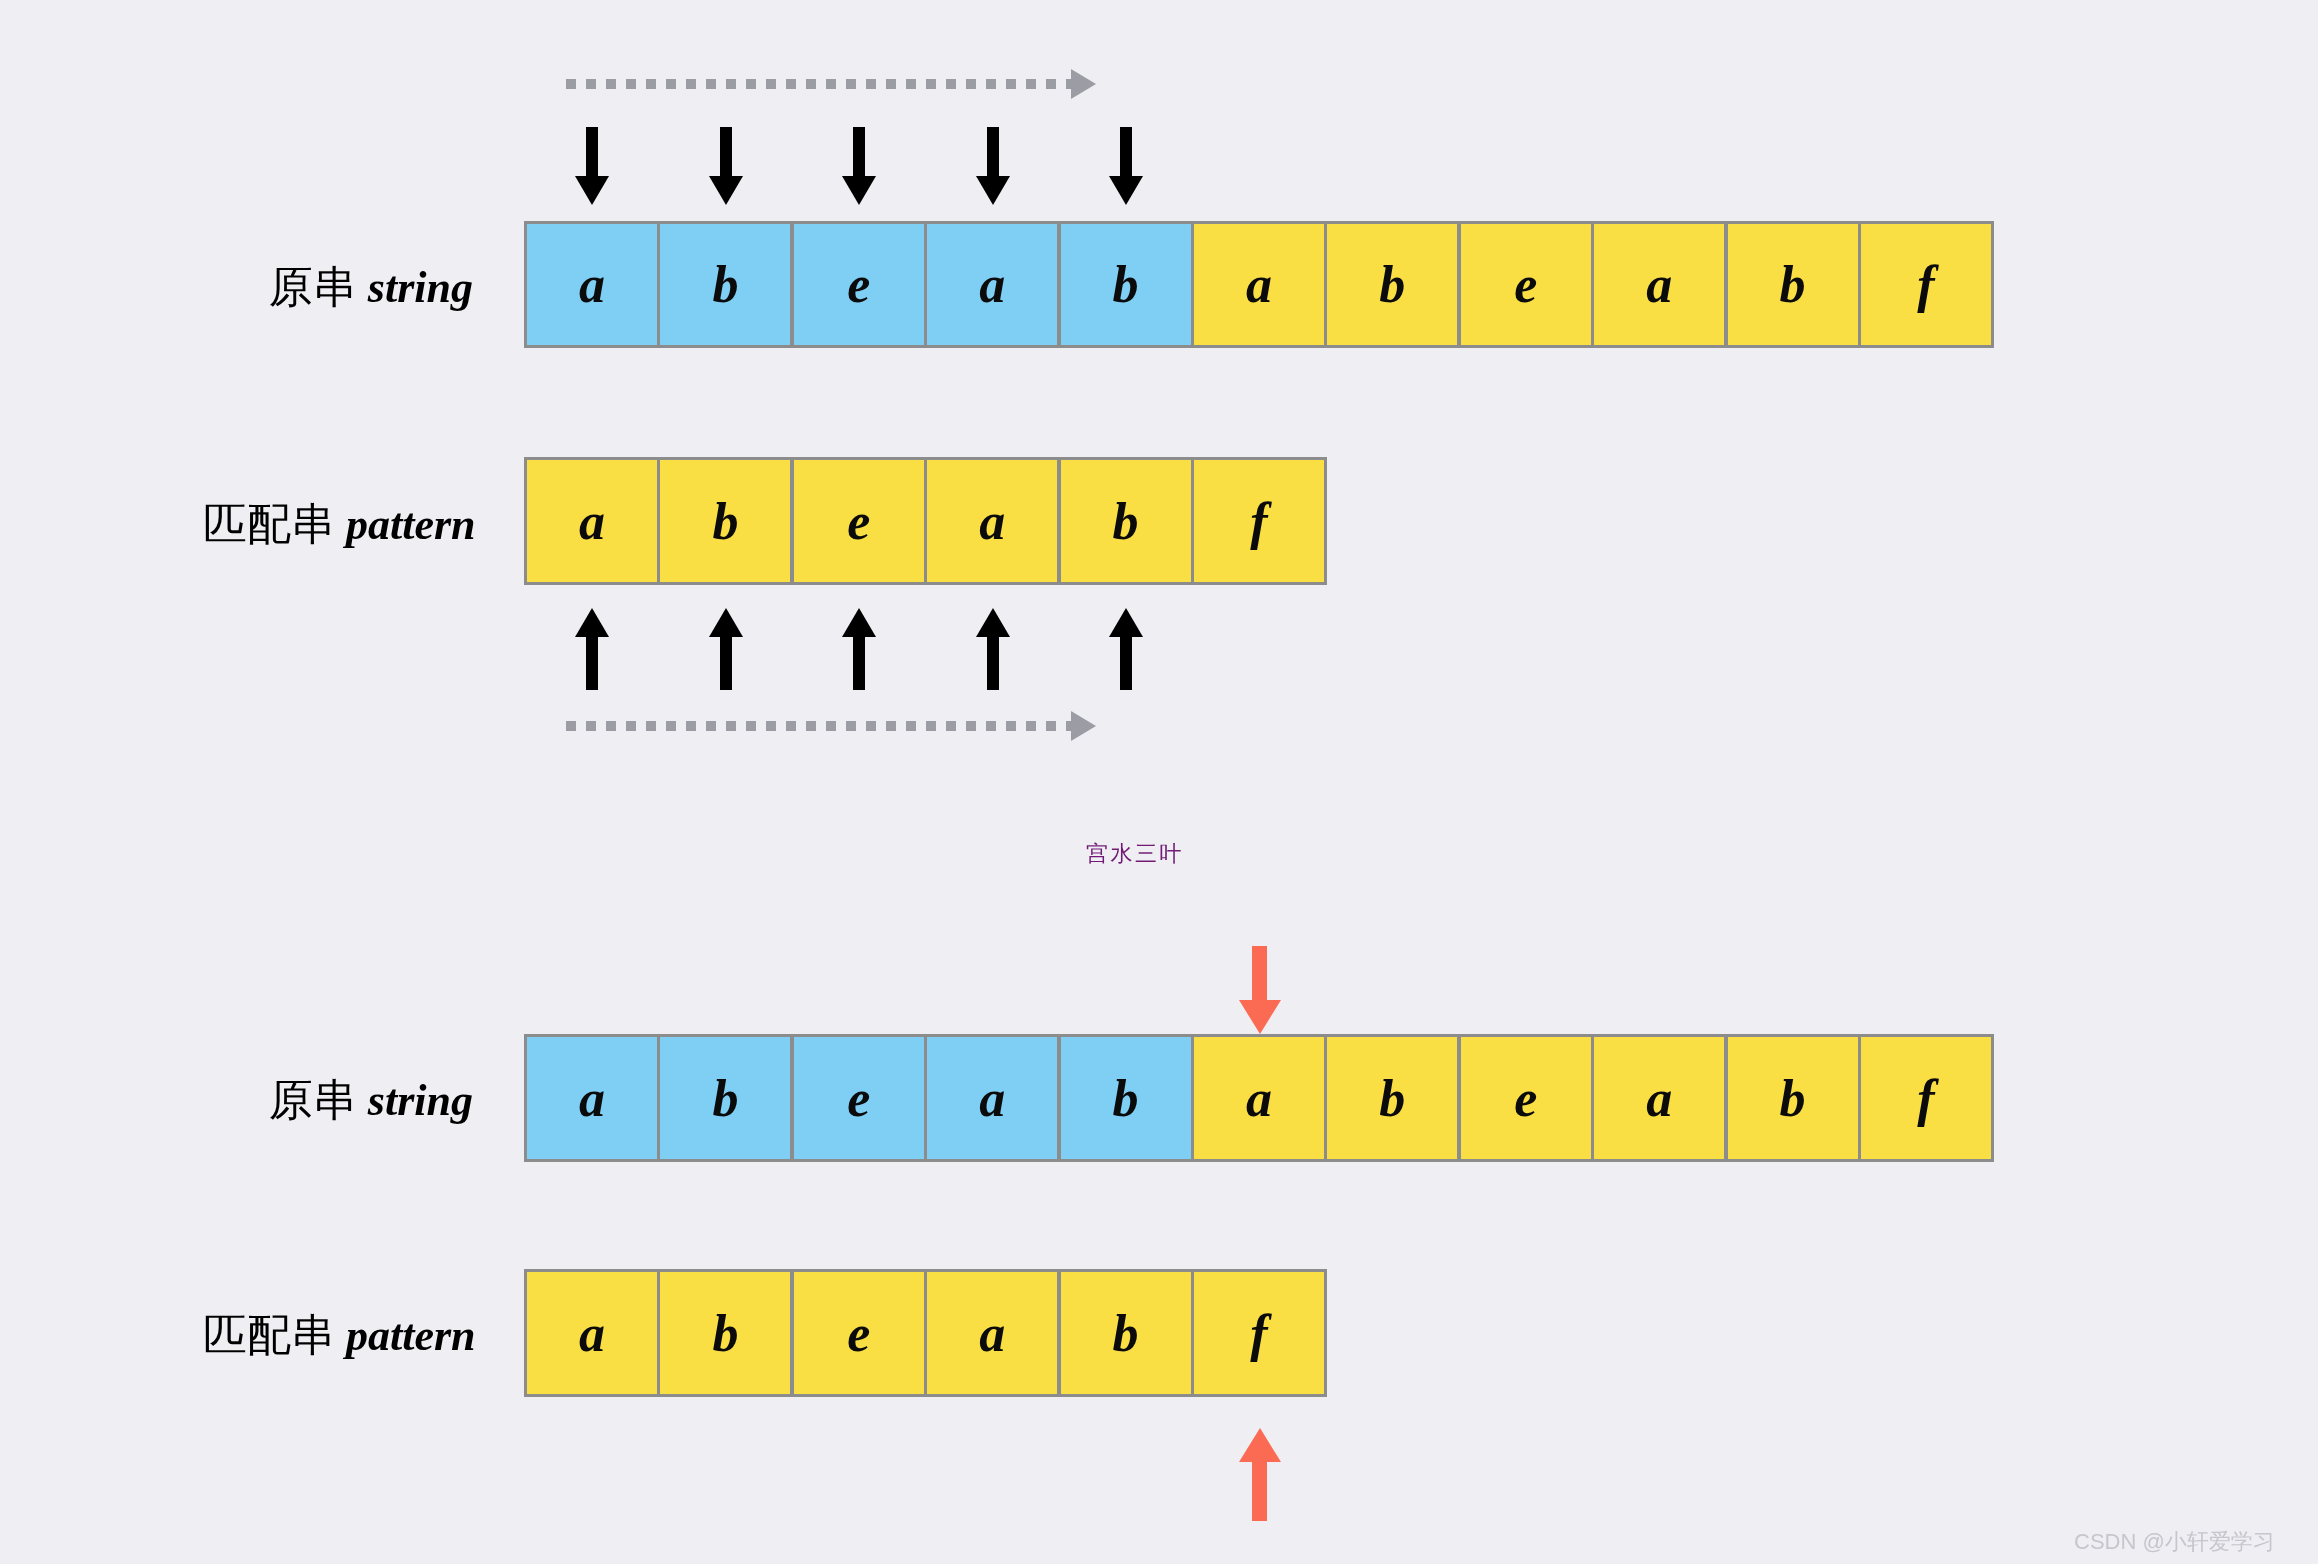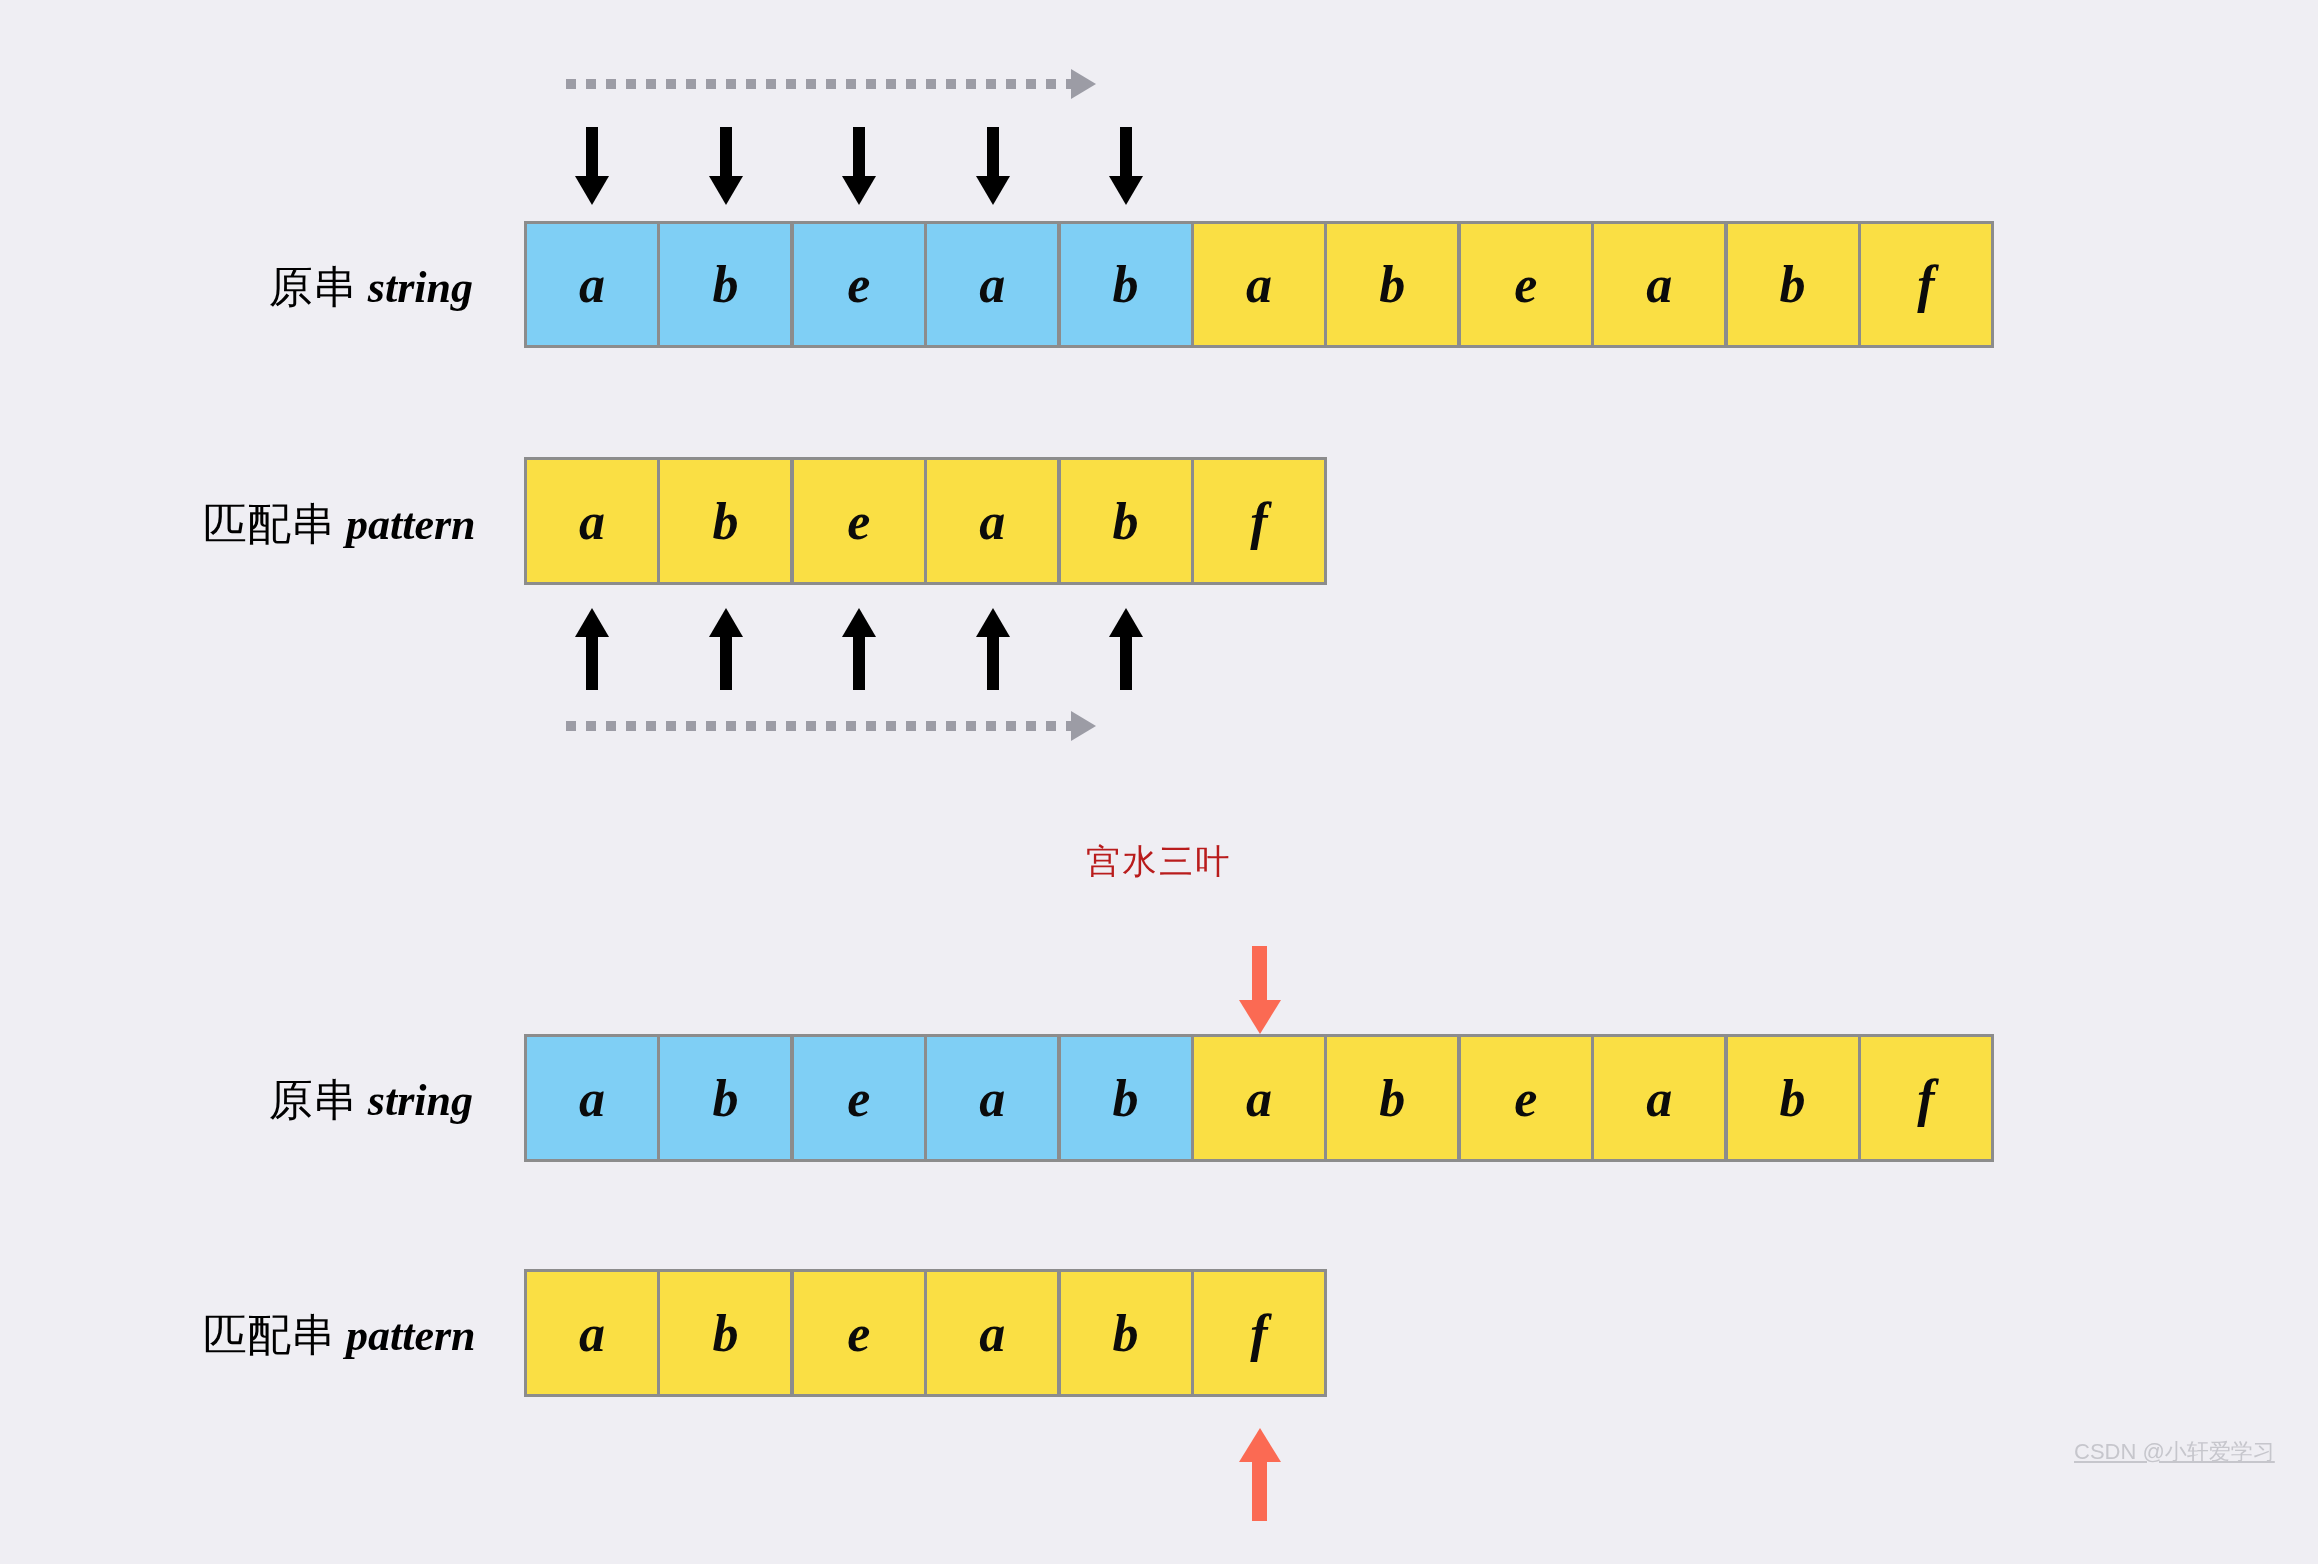--- a/index.html
+++ b/index.html
@@ -101,22 +101,22 @@
   .dotted-arrow .tip{
     position:absolute;top:-6.8px;width:0;height:0;
     border-top:15px solid transparent;
     border-bottom:15px solid transparent;
     border-left:25px solid #9C9CA5;
   }
 
   
   .wm-center{
     position:absolute;
-    font-size:34px;
-    color:#b91c1c;
+    font-size:22px;
+    color:#701a75;
     letter-spacing:2.5px;
     white-space:nowrap;
   }
   .wm-corner{
     position:absolute;
     font-size:22px;
     color:#C6C6CC;
     white-space:nowrap;
   }
 </style>
@@ -252,16 +252,16 @@
       <div class="cell yellow">a</div>
       <div class="cell yellow">b</div>
       <div class="cell yellow">f</div>
     </div>
 
   <div class="arrow-red-up" style="left: 1252px; top: 1428px; height: 93px;">
     <div class="head" style="top:0;border-bottom:34px solid #FB6A53;"></div>
     <div class="shaft" style="top:32px;height:61px;background:#FB6A53;"></div>
   </div>
 
-  <div class="wm-corner" style="left:2074px;top:1437px;text-decoration:underline;">CSDN @小轩爱学习</div>
+  <div class="wm-corner" style="left:2074px;top:1527px;">CSDN @小轩爱学习</div>
 
 </div>
 
 
 </body></html>

